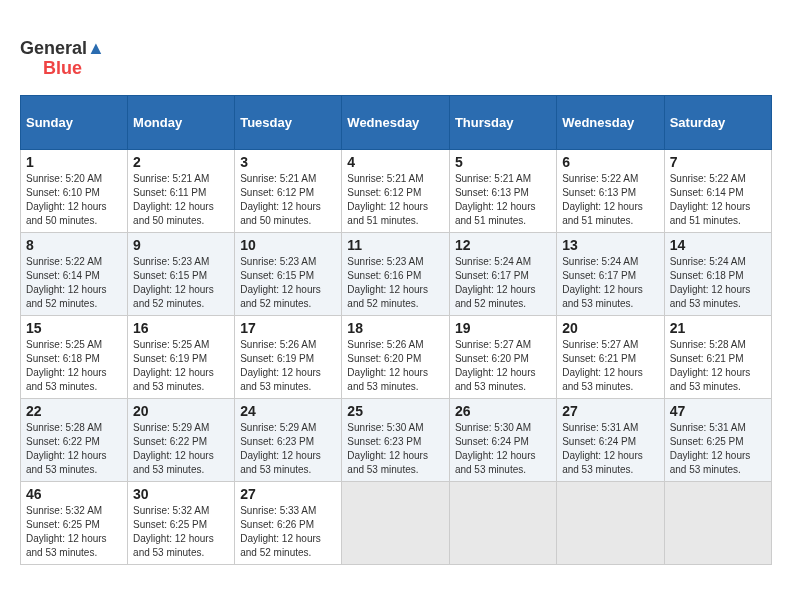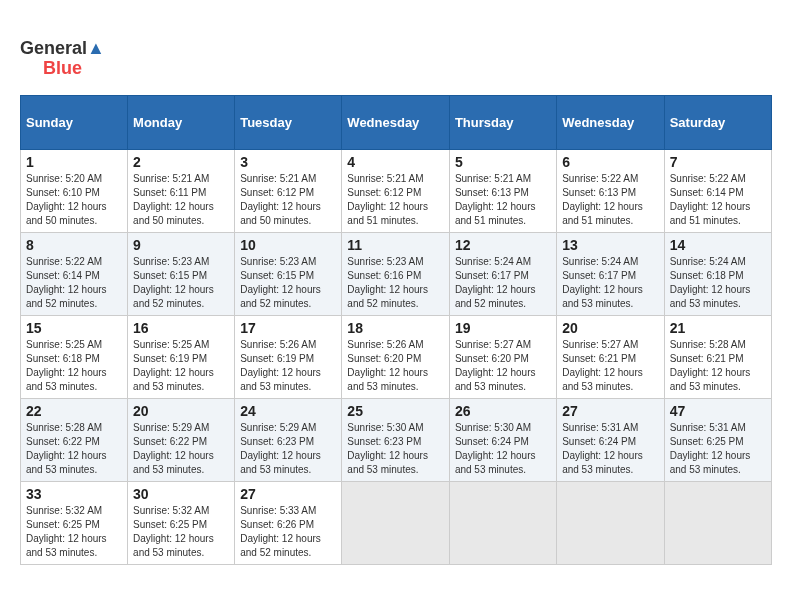--- a/index.html
+++ b/index.html
@@ -162,21 +162,21 @@
         <td><span class="day-num">25</span>
 <span class="day-info">Sunrise: 5:30 AM<br>Sunset: 6:23 PM<br>Daylight: 12 hours and 53 minutes.</span></td>
         <td><span class="day-num">26</span>
 <span class="day-info">Sunrise: 5:30 AM<br>Sunset: 6:24 PM<br>Daylight: 12 hours and 53 minutes.</span></td>
         <td><span class="day-num">27</span>
 <span class="day-info">Sunrise: 5:31 AM<br>Sunset: 6:24 PM<br>Daylight: 12 hours and 53 minutes.</span></td>
         <td><span class="day-num">47</span>
 <span class="day-info">Sunrise: 5:31 AM<br>Sunset: 6:25 PM<br>Daylight: 12 hours and 53 minutes.</span></td>
       </tr>
       <tr>
-        <td><span class="day-num">33</span>
+        <td><span class="day-num">46</span>
 <span class="day-info">Sunrise: 5:32 AM<br>Sunset: 6:25 PM<br>Daylight: 12 hours and 53 minutes.</span></td>
         <td><span class="day-num">30</span>
 <span class="day-info">Sunrise: 5:32 AM<br>Sunset: 6:25 PM<br>Daylight: 12 hours and 53 minutes.</span></td>
         <td><span class="day-num">27</span>
 <span class="day-info">Sunrise: 5:33 AM<br>Sunset: 6:26 PM<br>Daylight: 12 hours and 52 minutes.</span></td>
         <td class="empty"></td>
         <td class="empty"></td>
         <td class="empty"></td>
         <td class="empty"></td>
       </tr>

